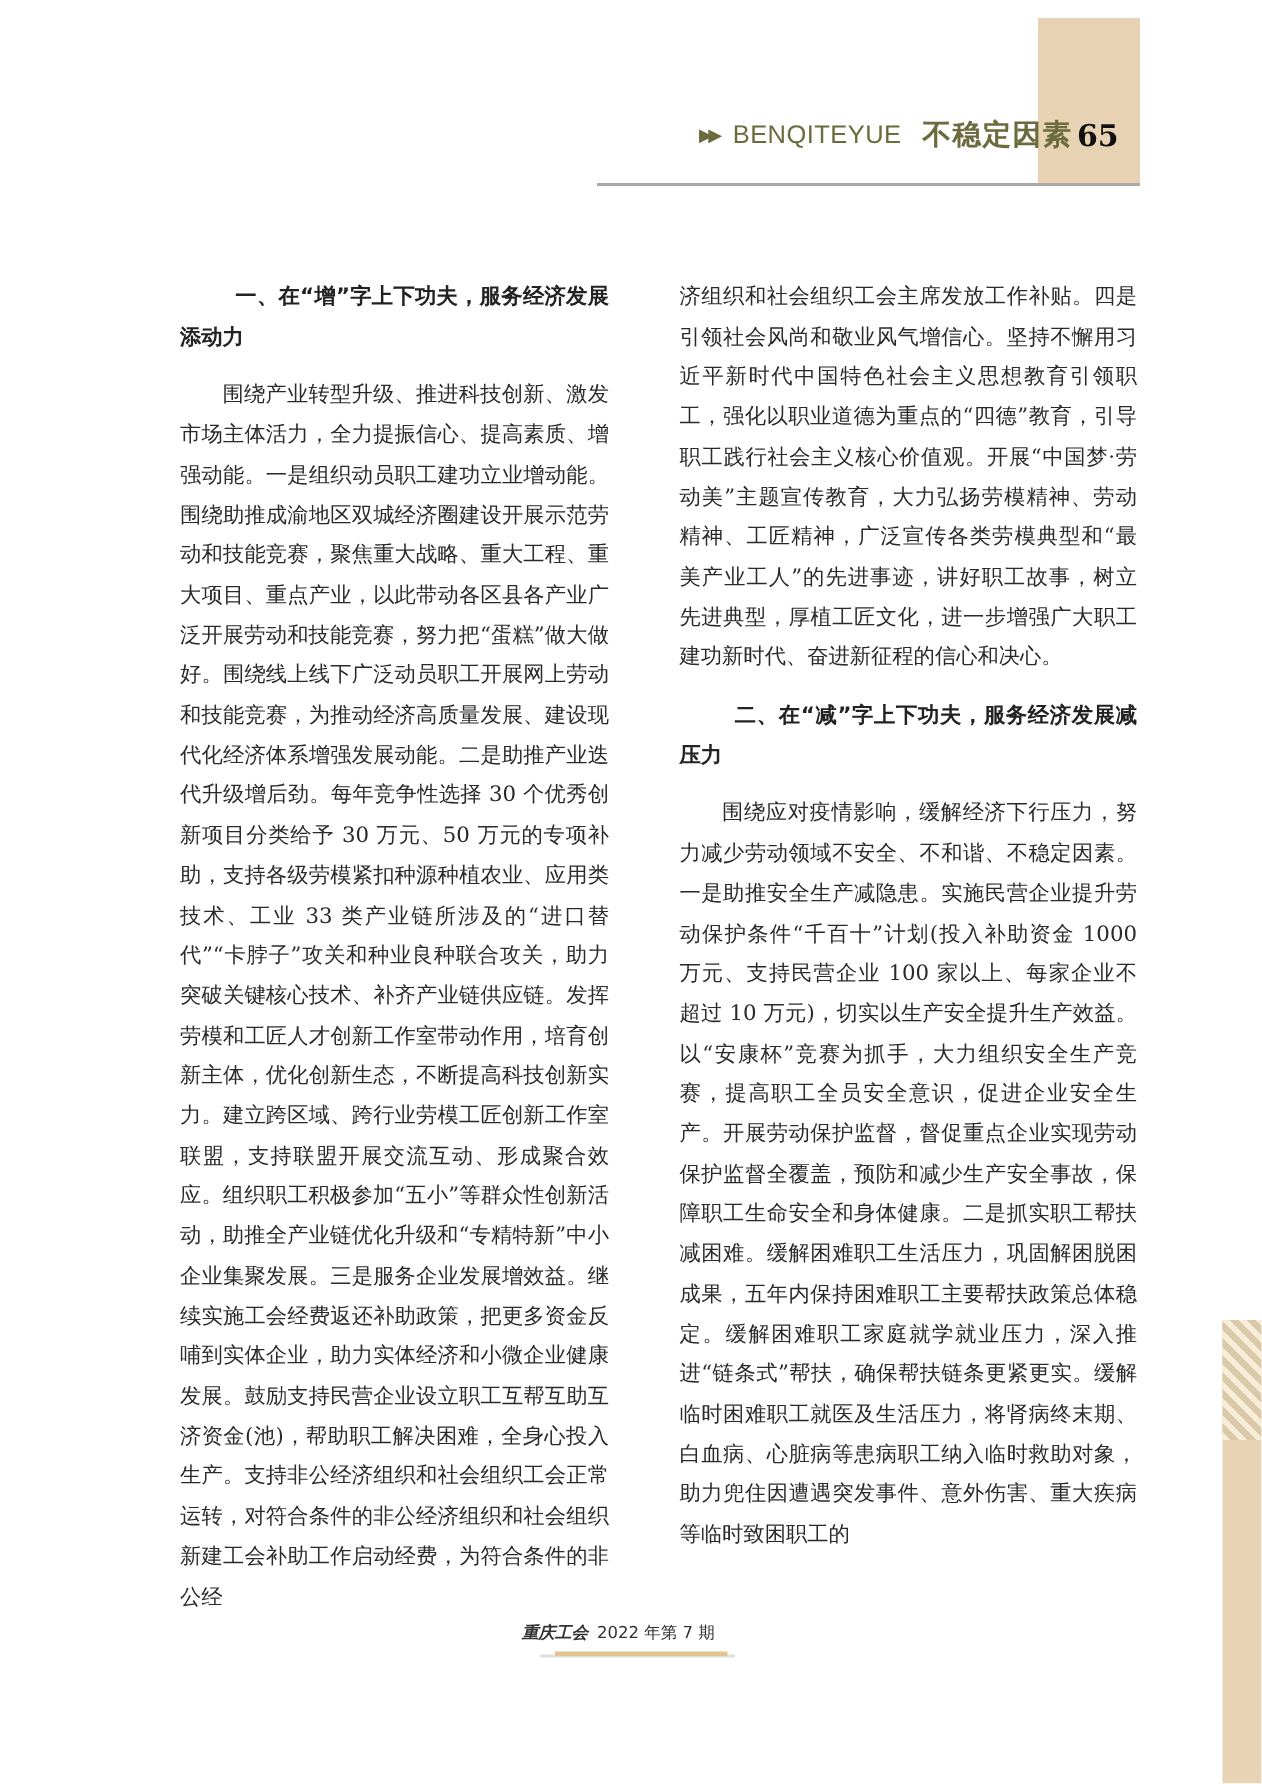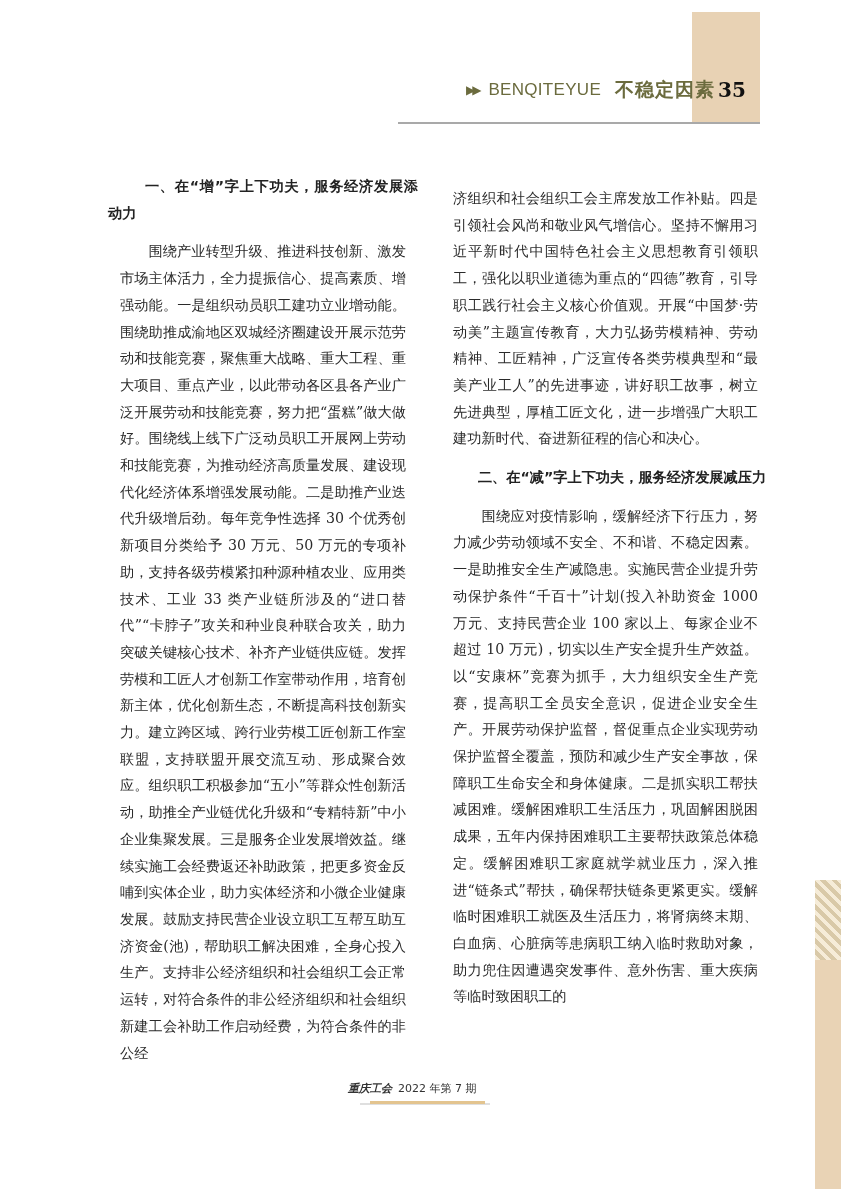--- a/index.html
+++ b/index.html
@@ -11,41 +11,41 @@
   .header .arrows { font-size: 12px; color: #6b6b3e; letter-spacing: -3px; margin-right: 10px; font-family: "DejaVu Sans", sans-serif; }
   .header .en { font-family: "Liberation Sans", sans-serif; font-size: 17px; color: #6b6b3e; letter-spacing: 0.3px; margin-right: 14px; }
   .header .cn { font-family: "DejaVu Sans", sans-serif; font-size: 19px; font-weight: bold; color: #6b6b3e; letter-spacing: 1px; }
   .page-num { position: absolute; left: 718px; top: 78px; font-family: "DejaVu Serif", serif; font-weight: bold; font-size: 20px; color: #111; }
 
   .col { position: absolute; top: 173px; width: 310px; font-size: 14.2px; line-height: 26.7px; text-align: justify; }
   .col.left { left: 108px; }
   .col.right { left: 441px; width: 329px; }
   .col p { margin: 12px; text-indent: 2em; }
   .col p.cont { text-indent: 0; }
-  .col h2 { margin: 0; font-family: "DejaVu Sans", sans-serif; font-weight: bold; font-size: 14.2px; line-height: 26.7px; text-indent: 2.6em; color: #222; text-align: justify; }
+  .col h2 { margin: 12px; font-family: "DejaVu Sans", sans-serif; font-weight: bold; font-size: 14.2px; line-height: 26.7px; text-indent: 2.6em; color: #222; text-align: justify; }
 
   .footer { position: absolute; top: 1081px; left: 348px; font-size: 11px; color: #333; font-family: "DejaVu Sans", sans-serif; display: flex; align-items: center; }
   .footer .mag { font-family: "DejaVu Serif", serif; font-weight: bold; font-style: italic; font-size: 11px; margin-right: 6px; }
   .footer-bar { position: absolute; top: 1101px; left: 370px; width: 115px; height: 3px; background: #e3c48f; }
   .footer-bar2 { position: absolute; top: 1103px; left: 360px; width: 130px; height: 2px; background: #c9c9c9; opacity: .6; }
 
   .deco { position: absolute; left: 815px; top: 880px; width: 26px; height: 309px; background: #e9d3b5; }
   .deco-stripes { position: absolute; left: 815px; top: 880px; width: 26px; height: 80px;
     background: repeating-linear-gradient(45deg, #f6ecd8 0 4px, #d9c9a8 4px 8px); }
 </style>
 </head>
 <body>
 
 <div class="page-tab"></div>
 <div class="header">
   <span class="arrows">▶▶</span>
   <span class="en">BENQITEYUE</span>
   <span class="cn">不稳定因素</span>
 </div>
-<div class="page-num">35</div>
+<div class="page-num">65</div>
 <div class="header-line"></div>
 
 <div class="col left">
   <h2>一、在“增”字上下功夫，服务经济发展添动力</h2>
   <p>围绕产业转型升级、推进科技创新、激发市场主体活力，全力提振信心、提高素质、增强动能。一是组织动员职工建功立业增动能。围绕助推成渝地区双城经济圈建设开展示范劳动和技能竞赛，聚焦重大战略、重大工程、重大项目、重点产业，以此带动各区县各产业广泛开展劳动和技能竞赛，努力把“蛋糕”做大做好。围绕线上线下广泛动员职工开展网上劳动和技能竞赛，为推动经济高质量发展、建设现代化经济体系增强发展动能。二是助推产业迭代升级增后劲。每年竞争性选择 30 个优秀创新项目分类给予 30 万元、50 万元的专项补助，支持各级劳模紧扣种源种植农业、应用类技术、工业 33 类产业链所涉及的“进口替代”“卡脖子”攻关和种业良种联合攻关，助力突破关键核心技术、补齐产业链供应链。发挥劳模和工匠人才创新工作室带动作用，培育创新主体，优化创新生态，不断提高科技创新实力。建立跨区域、跨行业劳模工匠创新工作室联盟，支持联盟开展交流互动、形成聚合效应。组织职工积极参加“五小”等群众性创新活动，助推全产业链优化升级和“专精特新”中小企业集聚发展。三是服务企业发展增效益。继续实施工会经费返还补助政策，把更多资金反哺到实体企业，助力实体经济和小微企业健康发展。鼓励支持民营企业设立职工互帮互助互济资金(池)，帮助职工解决困难，全身心投入生产。支持非公经济组织和社会组织工会正常运转，对符合条件的非公经济组织和社会组织新建工会补助工作启动经费，为符合条件的非公经</p>
 </div>
 
 <div class="col right">
   <p class="cont">济组织和社会组织工会主席发放工作补贴。四是引领社会风尚和敬业风气增信心。坚持不懈用习近平新时代中国特色社会主义思想教育引领职工，强化以职业道德为重点的“四德”教育，引导职工践行社会主义核心价值观。开展“中国梦·劳动美”主题宣传教育，大力弘扬劳模精神、劳动精神、工匠精神，广泛宣传各类劳模典型和“最美产业工人”的先进事迹，讲好职工故事，树立先进典型，厚植工匠文化，进一步增强广大职工建功新时代、奋进新征程的信心和决心。</p>
   <h2>二、在“减”字上下功夫，服务经济发展减压力</h2>

